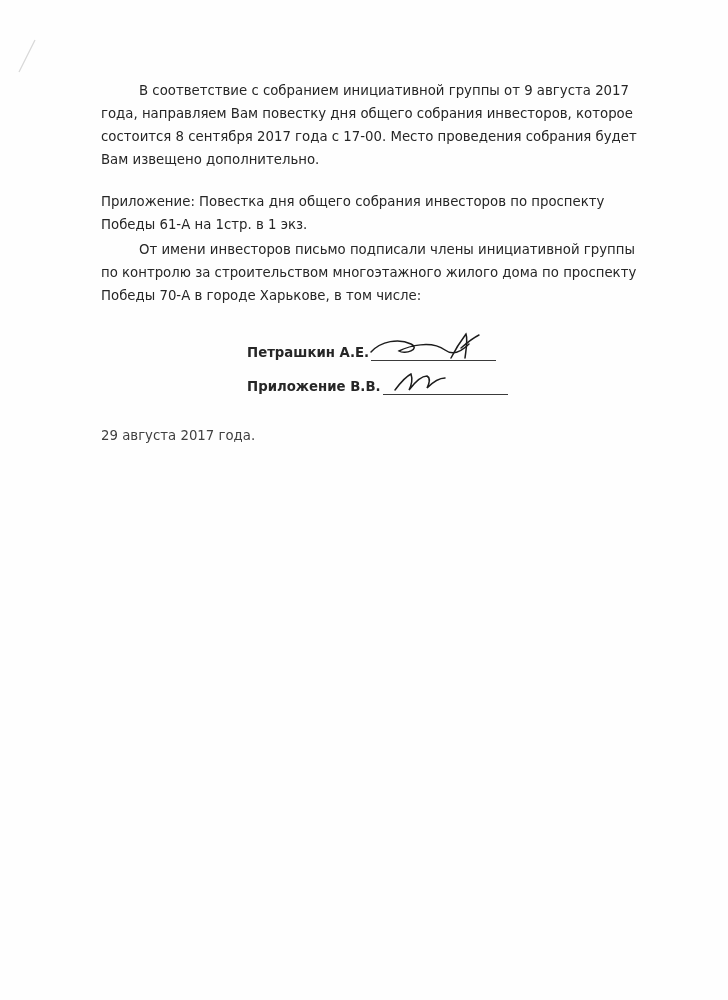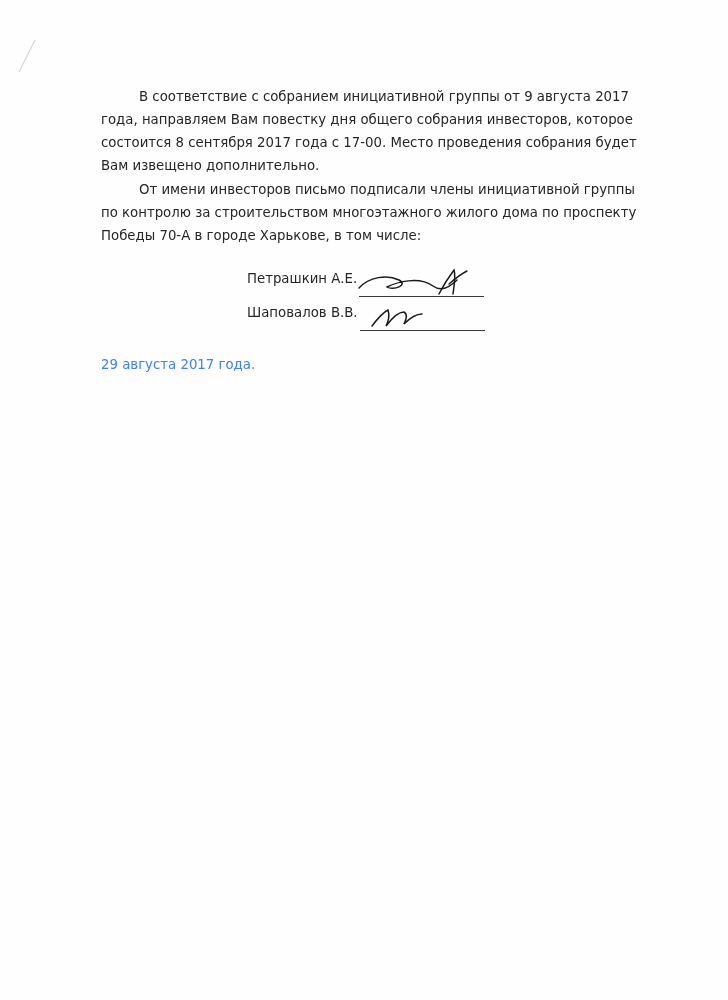--- a/index.html
+++ b/index.html
@@ -29,21 +29,21 @@
     left: 16px;
     top: 38px;
     width: 22px;
     height: 36px;
     pointer-events: none;
   }
 
   .doc-body {
     position: absolute;
     left: 101px;
-    top: 86px;
+    top: 80px;
     width: 545px;
   }
 
   p {
     margin: 0;
     font-size: 13.3px;
     line-height: 1.72;
     color: #262626;
     text-align: left;
   }
@@ -61,23 +61,24 @@
   }
 
   
   .signatures {
     margin-top: 22px;
     padding-left: 146px;
   }
 
   .sig-row {
     display: flex;
-    align-items: flex-start;
+    align-items: flex-end;
     height: 34px;
     position: relative;
+    font-weight: bold;
   }
 
   .sig-name {
     font-size: 13.3px;
     line-height: 1.3;
     color: #262626;
     white-space: nowrap;
     padding-bottom: 2px;
   }
 
@@ -99,58 +100,59 @@
   .sig-ink {
     position: absolute;
     left: -6px;
     bottom: -2px;
     width: 136px;
     height: 34px;
     overflow: visible;
   }
 
   .date-line {
-    margin-top: 16px;
+    margin-top: 27px;
     font-size: 13.3px;
-    color: #3b82f6;
+    color: #404040;
   }
 </style>
 </head>
 <body>
 
 <div class="page">
 
   <svg class="corner-streak" viewBox="0 0 22 36">
     <line x1="3" y1="34" x2="19" y2="2" stroke="#d8d8d8" stroke-width="1.2"></line>
   </svg>
 
   <div class="doc-body">
 
     <p class="indent">В соответствие с собранием инициативной группы от 9 августа 2017 года, направляем Вам повестку дня общего собрания инвесторов, которое состоится 8 сентября 2017 года с 17-00. Место проведения собрания будет Вам извещено дополнительно.</p>
 
+    <p class="block-gap">Приложение: Повестка дня общего собрания инвесторов по проспекту Победы 61-А на 1стр. в 1 экз.</p>
 
     <p class="indent small-gap">От имени инвесторов письмо подписали члены инициативной группы по контролю за строительством многоэтажного жилого дома по проспекту Победы 70-А в городе Харькове, в том числе:</p>
 
     <div class="signatures">
 
       <div class="sig-row">
         <span class="sig-name">Петрашкин А.Е.</span>
         <span class="sig-line-wrap">
           <span class="sig-line"></span>
           <svg class="sig-ink" viewBox="0 0 136 34">
             <path d="M6 20 C16 9, 34 6, 46 12 C56 17, 40 23, 34 19 C44 14, 66 8, 80 18 C88 24, 96 20, 104 12" fill="none" stroke="#1c1c1c" stroke-width="1.5" stroke-linecap="round"></path>
             <path d="M86 26 C92 14, 98 6, 101 2 C103 8, 101 18, 100 26" fill="none" stroke="#1c1c1c" stroke-width="1.5" stroke-linecap="round"></path>
             <path d="M96 16 C104 9, 110 5, 114 3" fill="none" stroke="#1c1c1c" stroke-width="1.4" stroke-linecap="round"></path>
           </svg>
         </span>
       </div>
 
 
       <div class="sig-row">
-        <span class="sig-name">Шаповалов В.В.</span>
+        <span class="sig-name">Приложение В.В.</span>
         <span class="sig-line-wrap">
           <span class="sig-line"></span>
           <svg class="sig-ink" viewBox="0 0 136 34">
             <path d="M18 24 C24 16, 30 10, 34 8 C36 14, 34 20, 32 24 C38 16, 44 10, 50 10 C54 12, 52 18, 50 22 C56 16, 62 12, 68 12" fill="none" stroke="#1c1c1c" stroke-width="1.5" stroke-linecap="round"></path>
           </svg>
         </span>
       </div>
 
     </div>
 

